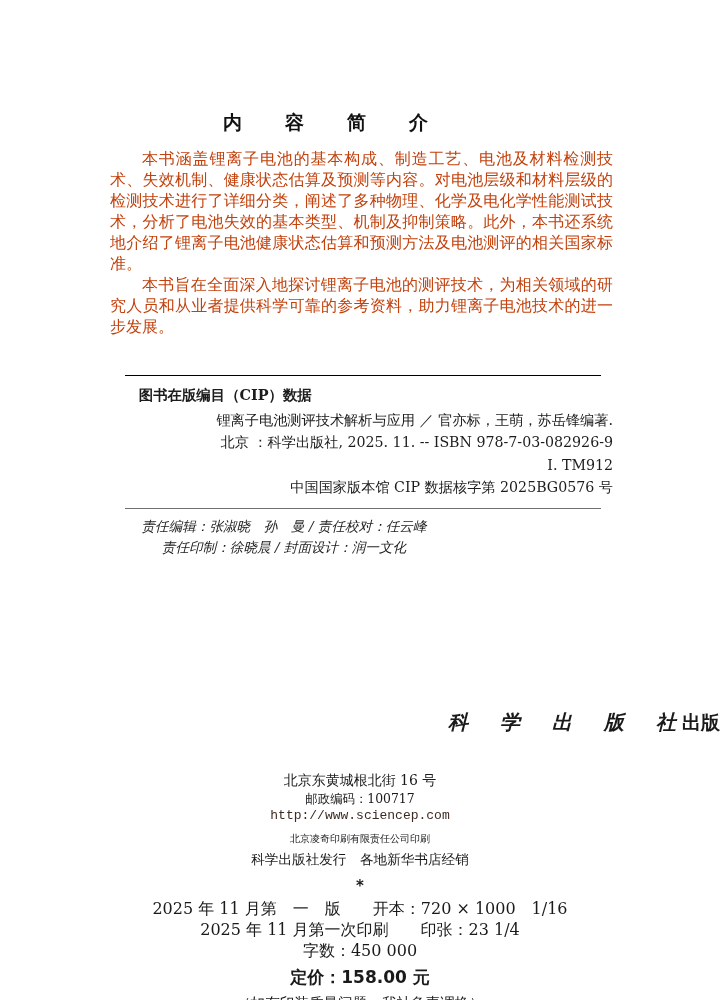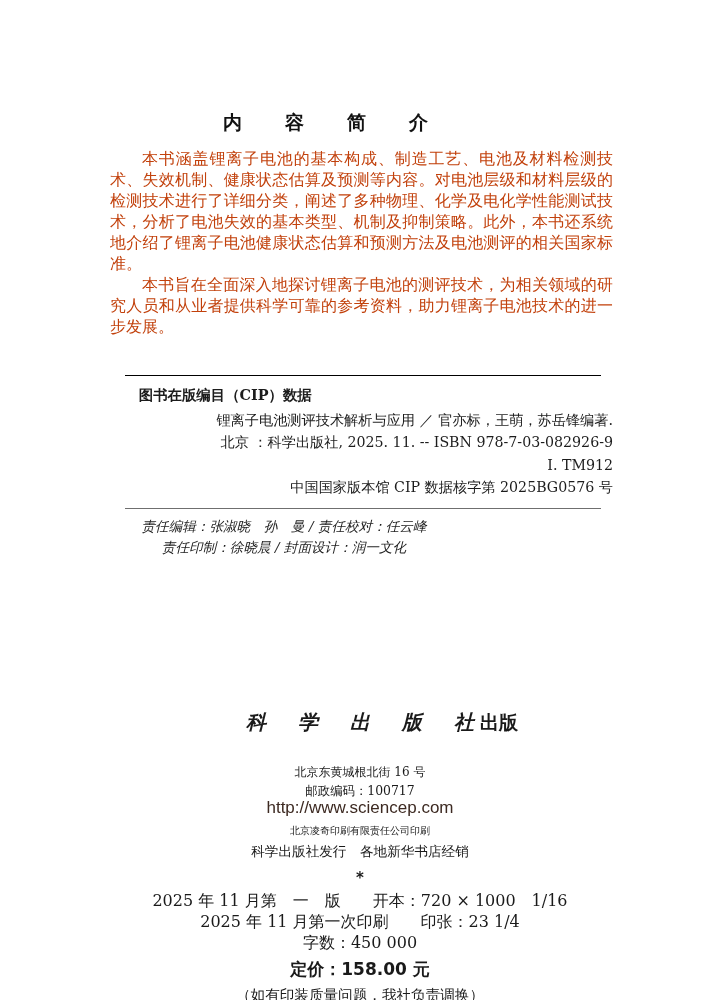--- a/index.html
+++ b/index.html
@@ -122,48 +122,49 @@
     top: 683px;
     width: 720px;
     text-align: center;
     color: #1a1a1a;
   }
   .pub-logo-row {
     font-size: 21px;
     line-height: 26px;
     font-weight: bold;
     white-space: pre;
+    text-align: right;
   }
   .pub-logo-cursive {
     font-family: "DejaVu Serif", "Liberation Serif", serif;
     font-style: italic;
     font-weight: bold;
     letter-spacing: 6px;
     font-size: 20px;
   }
   .pub-logo-plain {
     font-family: "DejaVu Sans", "Liberation Sans", sans-serif;
     font-weight: bold;
     font-size: 19px;
     letter-spacing: 0px;
   }
   .addr {
-    font-size: 12px;
+    font-size: 14px;
     line-height: 17.5px;
-    margin-top: 3px;
+    margin-top: 11px;
   }
   .post {
     font-size: 12.4px;
     line-height: 17.5px;
   }
   .url {
-    font-size: 17px;
+    font-size: 13px;
     line-height: 17.5px;
     color: #3d2a22;
-    font-family: Liberation Sans, sans-serif;
+    font-family: Liberation Mono, monospace;
   }
   .printer {
     font-size: 10px;
     line-height: 20px;
     margin-top: 4px;
   }
   .distrib {
     font-size: 13.6px;
     line-height: 20px;
     white-space: pre;

